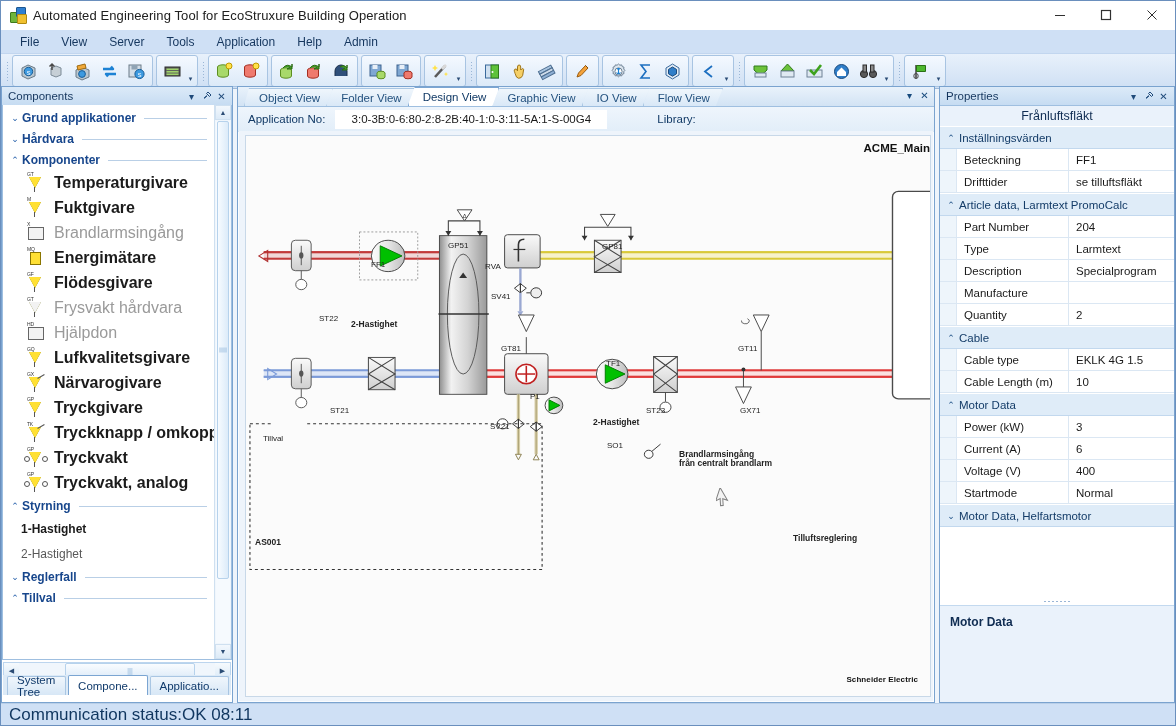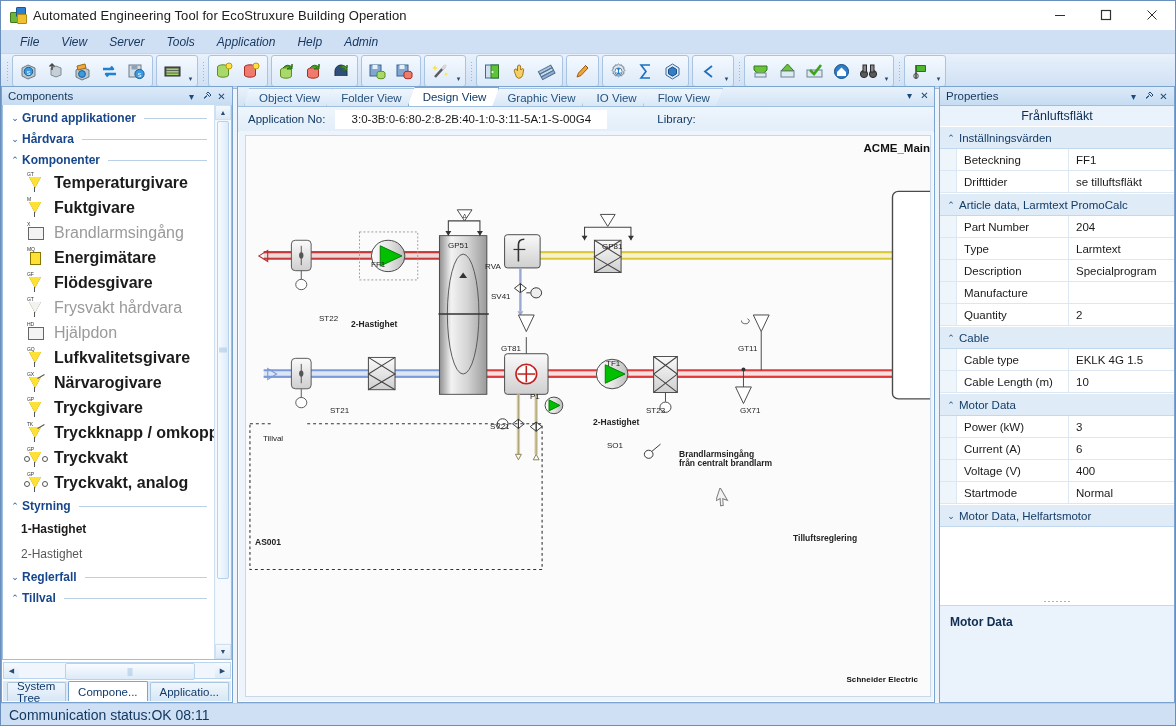--- a/index.html
+++ b/index.html
@@ -19,21 +19,21 @@
   .title-ico .c1{position:absolute;left:1px;top:6px;width:9px;height:9px;background:#6fb53a;border:1px solid #3f7a1c;border-radius:1px;}
   .title-ico .c2{position:absolute;left:7px;top:1px;width:8px;height:8px;background:#2f7fd0;border:1px solid #1c5690;border-radius:1px;}
   .title-ico .c3{position:absolute;left:8px;top:8px;width:8px;height:8px;background:#f0c030;border:1px solid #b08a10;border-radius:1px;}
   .title-text{font-size:13px;color:#202020;letter-spacing:.1px;}
   .wbtns{position:absolute;right:0;top:0;height:28px;display:flex;}
   .wbtn{width:46px;height:28px;display:flex;align-items:center;justify-content:center;color:#303030;font-size:13px;}
   .wbtn svg{display:block;}
 
   
   .menubar{height:23px;background:#cfe0f5;display:flex;align-items:center;padding-left:8px;border-bottom:1px solid #c2d6ef;}
-  .menuitem{padding:2px 11px;font-size:12px;color:#15365e;cursor:default;font-style:italic;}
+  .menuitem{padding:2px 11px;font-size:12px;color:#15365e;cursor:default;}
 
   
   .toolbar{height:34px;background:linear-gradient(#e8f1fb,#cfe0f4);display:flex;align-items:center;padding-left:4px;border-bottom:1px solid #9db9d8;}
   .tgroup{display:flex;align-items:center;height:30px;border:1px solid #a8c4e2;border-radius:3px;background:linear-gradient(#f4f9ff,#dceaf8);margin-right:3px;padding:0 2px;}
   .tbtn{width:25px;height:26px;display:flex;align-items:center;justify-content:center;border-radius:3px;margin:0 1px;}
   .grip{width:4px;height:20px;margin:0 2px 0 1px;
         background-image:radial-gradient(#9ab6d6 40%,transparent 41%);
         background-size:3px 3px;}
   .tdrop{width:9px;height:26px;display:flex;align-items:flex-end;justify-content:center;padding-bottom:3px;color:#2b4c75;font-size:7px;}
 
@@ -79,21 +79,21 @@
       background-image:linear-gradient(#9fc0e0 1px,transparent 1px);background-size:100% 2px;}
   .vsb .arb{position:absolute;bottom:0;left:0;right:0;}
 
   .hsb{position:absolute;left:1px;right:1px;bottom:23px;height:17px;display:flex;align-items:center;background:#f0f6fc;border:1px solid #bcd5ee;box-sizing:border-box;}
   .hsb .ar{width:15px;height:15px;display:flex;align-items:center;justify-content:center;color:#2b4c75;font-size:7px;background:linear-gradient(#f6fafd,#dcebf8);}
   .hsb .track{flex:1;height:15px;position:relative;}
   .hsb .thumb{position:absolute;left:46px;width:128px;top:0;height:15px;background:linear-gradient(#f9fcff,#dceaf8);border:1px solid #b6d2ec;border-radius:2px;}
   .hsb .thumb .gr{position:absolute;left:50%;top:50%;transform:translate(-50%,-50%);width:5px;height:8px;
       background-image:linear-gradient(90deg,#9fc0e0 1px,transparent 1px);background-size:2px 100%;}
 
-  .btabs{position:absolute;left:1px;right:1px;bottom:1px;height:20px;display:flex;align-items:flex-end;background:#dceaf7;padding-left:4px;}
+  .btabs{position:absolute;left:1px;right:1px;bottom:7px;height:20px;display:flex;align-items:flex-end;background:#dceaf7;padding-left:4px;}
   .btab{height:18px;padding:0 9px;display:flex;align-items:center;font-size:11.5px;color:#103a6b;background:linear-gradient(#f0f6fc,#d7e7f6);border:1px solid #a9c6e3;border-bottom:none;margin-right:2px;border-radius:2px 2px 0 0;}
   .btab.sel{background:#ffffff;font-weight:normal;height:19px;border-color:#7ba5d2;margin-top:28px;}
 
   
   #center{left:236px;right:240px;width:auto;border:1px solid #7aa3cf;background:#fbfdff;}
   .doctabs{height:19px;background:linear-gradient(#e9f2fb,#d2e3f4);display:flex;align-items:flex-end;padding-left:6px;position:relative;border-bottom:1px solid #9fbfe0;}
   .dtab{height:17px;display:flex;align-items:center;padding:0 12px 0 10px;font-size:11.5px;color:#24527f;
         background:linear-gradient(#eff6fc,#d9e8f7);
         border:1px solid #a9c6e3;border-bottom:none;
         margin-right:-7px;
@@ -125,21 +125,21 @@
   .g-row{display:flex;height:21px;border-bottom:1px solid #dbe7f3;}
   .g-row .k{width:16px;background:#eef5fb;border-right:1px solid #dbe7f3;flex:0 0 auto;}
   .g-row .n{width:112px;padding-left:7px;display:flex;align-items:center;font-size:11.5px;color:#1a1a1a;border-right:1px solid #dbe7f3;box-sizing:border-box;}
   .g-row .v{flex:1;padding-left:7px;display:flex;align-items:center;font-size:11.5px;color:#1a1a1a;}
   .splitter{position:absolute;left:2px;right:2px;bottom:98px;height:5px;display:flex;align-items:center;justify-content:center;}
   .splitter .g{width:28px;height:3px;background-image:radial-gradient(#9ab6d6 40%,transparent 41%);background-size:4px 3px;}
   .props-foot{position:absolute;left:0;right:0;bottom:0;height:96px;background:#eaf2fb;border-top:1px solid #c3d9ef;}
   .props-foot .ft{padding:9px 0 0 10px;font-size:12px;font-weight:bold;color:#0f2c52;}
 
   
-  .statusbar{position:absolute;left:0;right:0;bottom:0;height:21px;background:#cfe0f5;display:flex;align-items:center;padding-left:8px;font-size:14px;color:#10365f;border-top:1px solid #b9cfe8;}
+  .statusbar{position:absolute;left:0;right:0;bottom:0;height:21px;background:#cfe0f5;display:flex;align-items:center;padding-left:8px;font-size:17px;color:#10365f;border-top:1px solid #b9cfe8;}
 </style>
 </head>
 <body>
 
 <div class="app">
 
   <div class="titlebar">
     <div class="title-ico">
       <div class="c1"></div>
         <div class="c2"></div>

